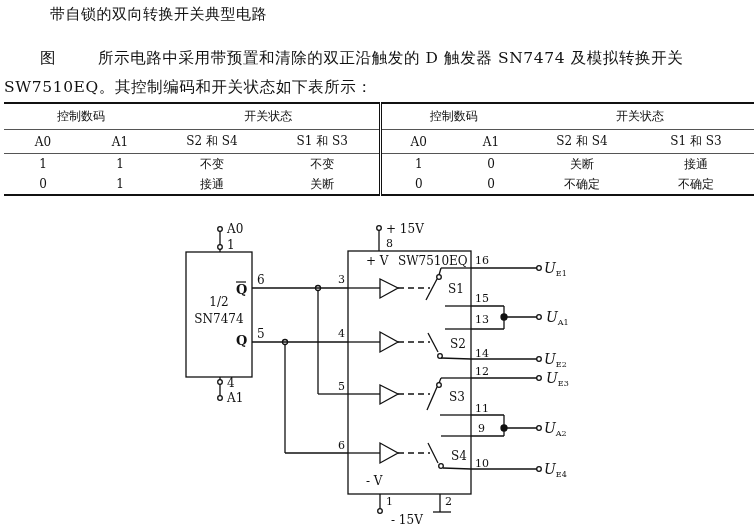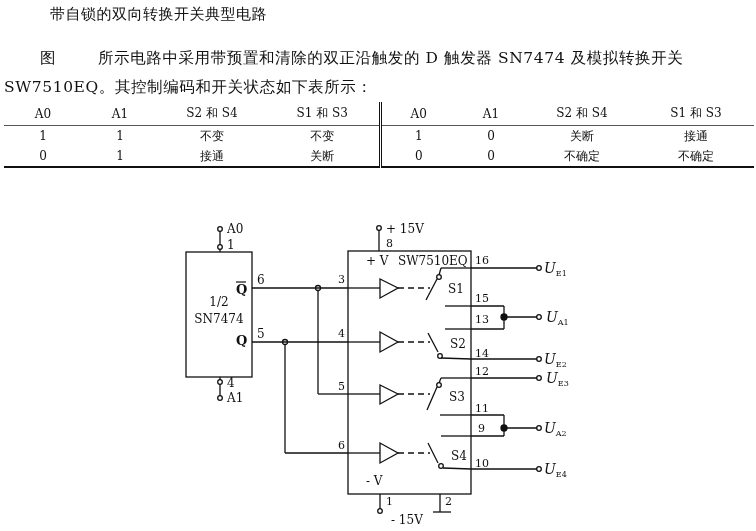--- a/index.html
+++ b/index.html
@@ -30,20 +30,26 @@
     <col style="width:78px">
       <col style="width:76px">
       <col style="width:108px">
       <col style="width:114px">
     <col style="width:76px">
       <col style="width:70px">
       <col style="width:112px">
       <col style="width:116px">
   </colgroup>
   <tbody>
+      <tr class="top h1">
+    <td colspan="2">控制数码</td>
+    <td colspan="2" class="split">开关状态</td>
+    <td colspan="2">控制数码</td>
+    <td colspan="2">开关状态</td>
+  </tr>
   <tr class="h2">
     <td>A0</td>
     <td>A1</td>
     <td>S2 和 S4</td>
     <td class="split">S1 和 S3</td>
     <td>A0</td>
     <td>A1</td>
     <td>S2 和 S4</td>
     <td>S1 和 S3</td>
   </tr>

